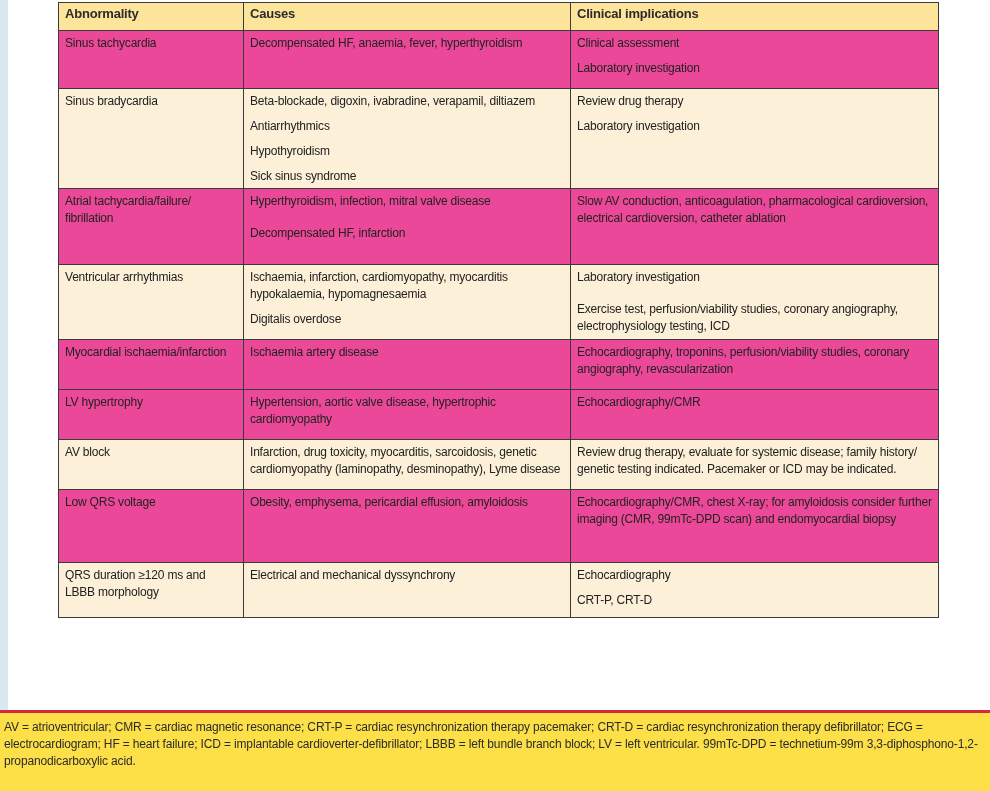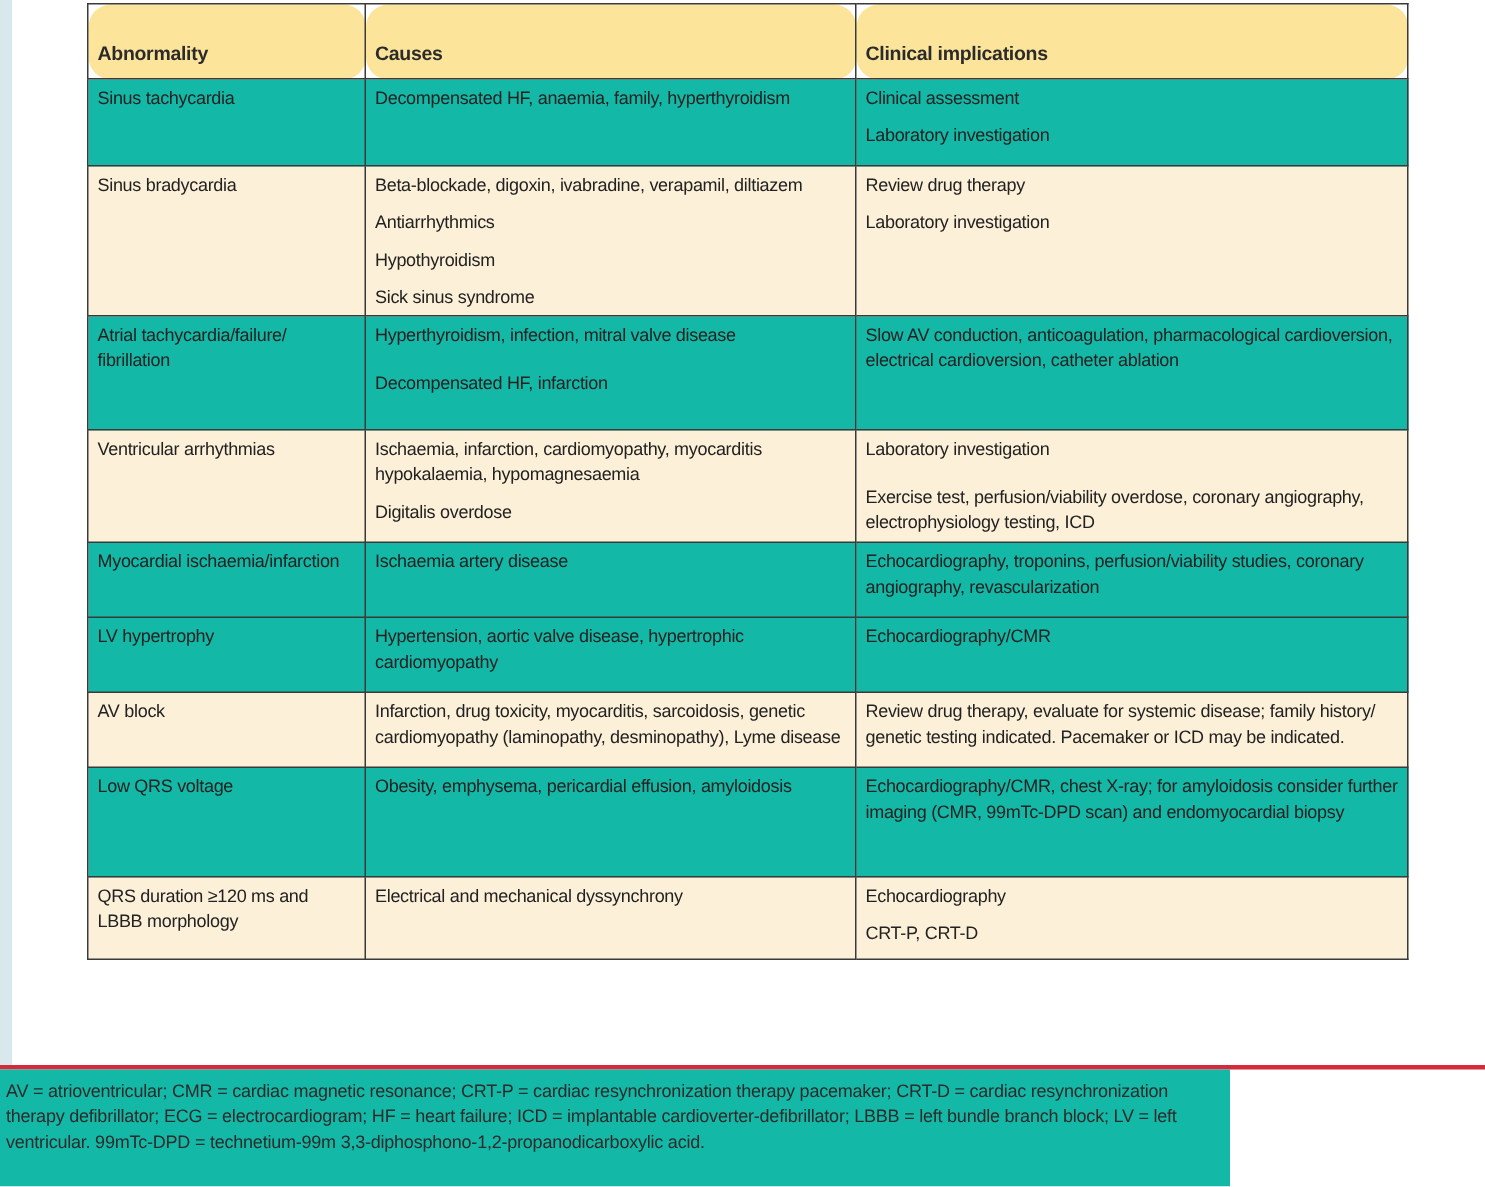--- a/index.html
+++ b/index.html
@@ -28,36 +28,35 @@
     border: 1px solid #3a3a3a;
     vertical-align: top;
     text-align: left;
     padding: 4px 6px 3px 6px;
   }
   th {
     background: #fce49a;
     font-weight: bold;
     font-size: 13px;
     height: 22px;
-    padding-top: 24px;
+    padding-top: 2px;
     color: #2b2b2b;
-    border-radius: 15px;
   }
-  tr.odd td { background: #14b8a6; }
+  tr.odd td { background: #ec4899; }
   tr.even td { background: #fdf0d8; }
   .line { display: block; }
   .line + .line { margin-top: 8px; }
   .line.gap-lg { margin-top: 15px; }
   .footer-rule {
     position: absolute; left: 0; top: 710px; width: 990px; height: 3px;
     background: #d42a3c;
   }
   .footer {
-    position: absolute; left: 0; top: 713px; width: 820px; height: 78px;
-    background: #14b8a6;
+    position: absolute; left: 0; top: 713px; width: 990px; height: 78px;
+    background: #fde047;
   }
   .footer p {
     margin: 0; padding: 6px 0 0 4px;
     font-size: 12px; line-height: 17px;
     color: #2b2b2b;
     letter-spacing: -0.15px;
   }
 </style>
 </head>
 <body>
@@ -76,21 +75,21 @@
         <th>Abnormality</th>
         <th>Causes</th>
         <th>Clinical implications</th>
       </tr>
     </thead>
     <tbody>
 
       <tr class="odd" style="height:58px">
         <td>Sinus tachycardia</td>
         <td>
-          <span class="line">Decompensated HF, anaemia, family, hyperthyroidism</span>
+          <span class="line">Decompensated HF, anaemia, fever, hyperthyroidism</span>
         </td>
         <td>
           <span class="line">Clinical assessment</span>
           <span class="line">Laboratory investigation</span>
         </td>
       </tr>
 
       <tr class="even" style="height:79px">
         <td>Sinus bradycardia</td>
         <td>
@@ -117,21 +116,21 @@
       </tr>
 
       <tr class="even" style="height:75px">
         <td>Ventricular arrhythmias</td>
         <td>
           <span class="line">Ischaemia, infarction, cardiomyopathy, myocarditis hypokalaemia, hypomagnesaemia</span>
           <span class="line">Digitalis overdose</span>
         </td>
         <td>
           <span class="line">Laboratory investigation</span>
-          <span class="line gap-lg">Exercise test, perfusion/viability overdose, coronary angiography, electrophysiology testing, ICD</span>
+          <span class="line gap-lg">Exercise test, perfusion/viability studies, coronary angiography, electrophysiology testing, ICD</span>
         </td>
       </tr>
 
       <tr class="odd" style="height:50px">
         <td>Myocardial ischaemia/infarction</td>
         <td>
           <span class="line">Ischaemia artery disease</span>
         </td>
         <td>
           <span class="line">Echocardiography, troponins, perfusion/viability studies, coronary angiography, revascularization</span>

